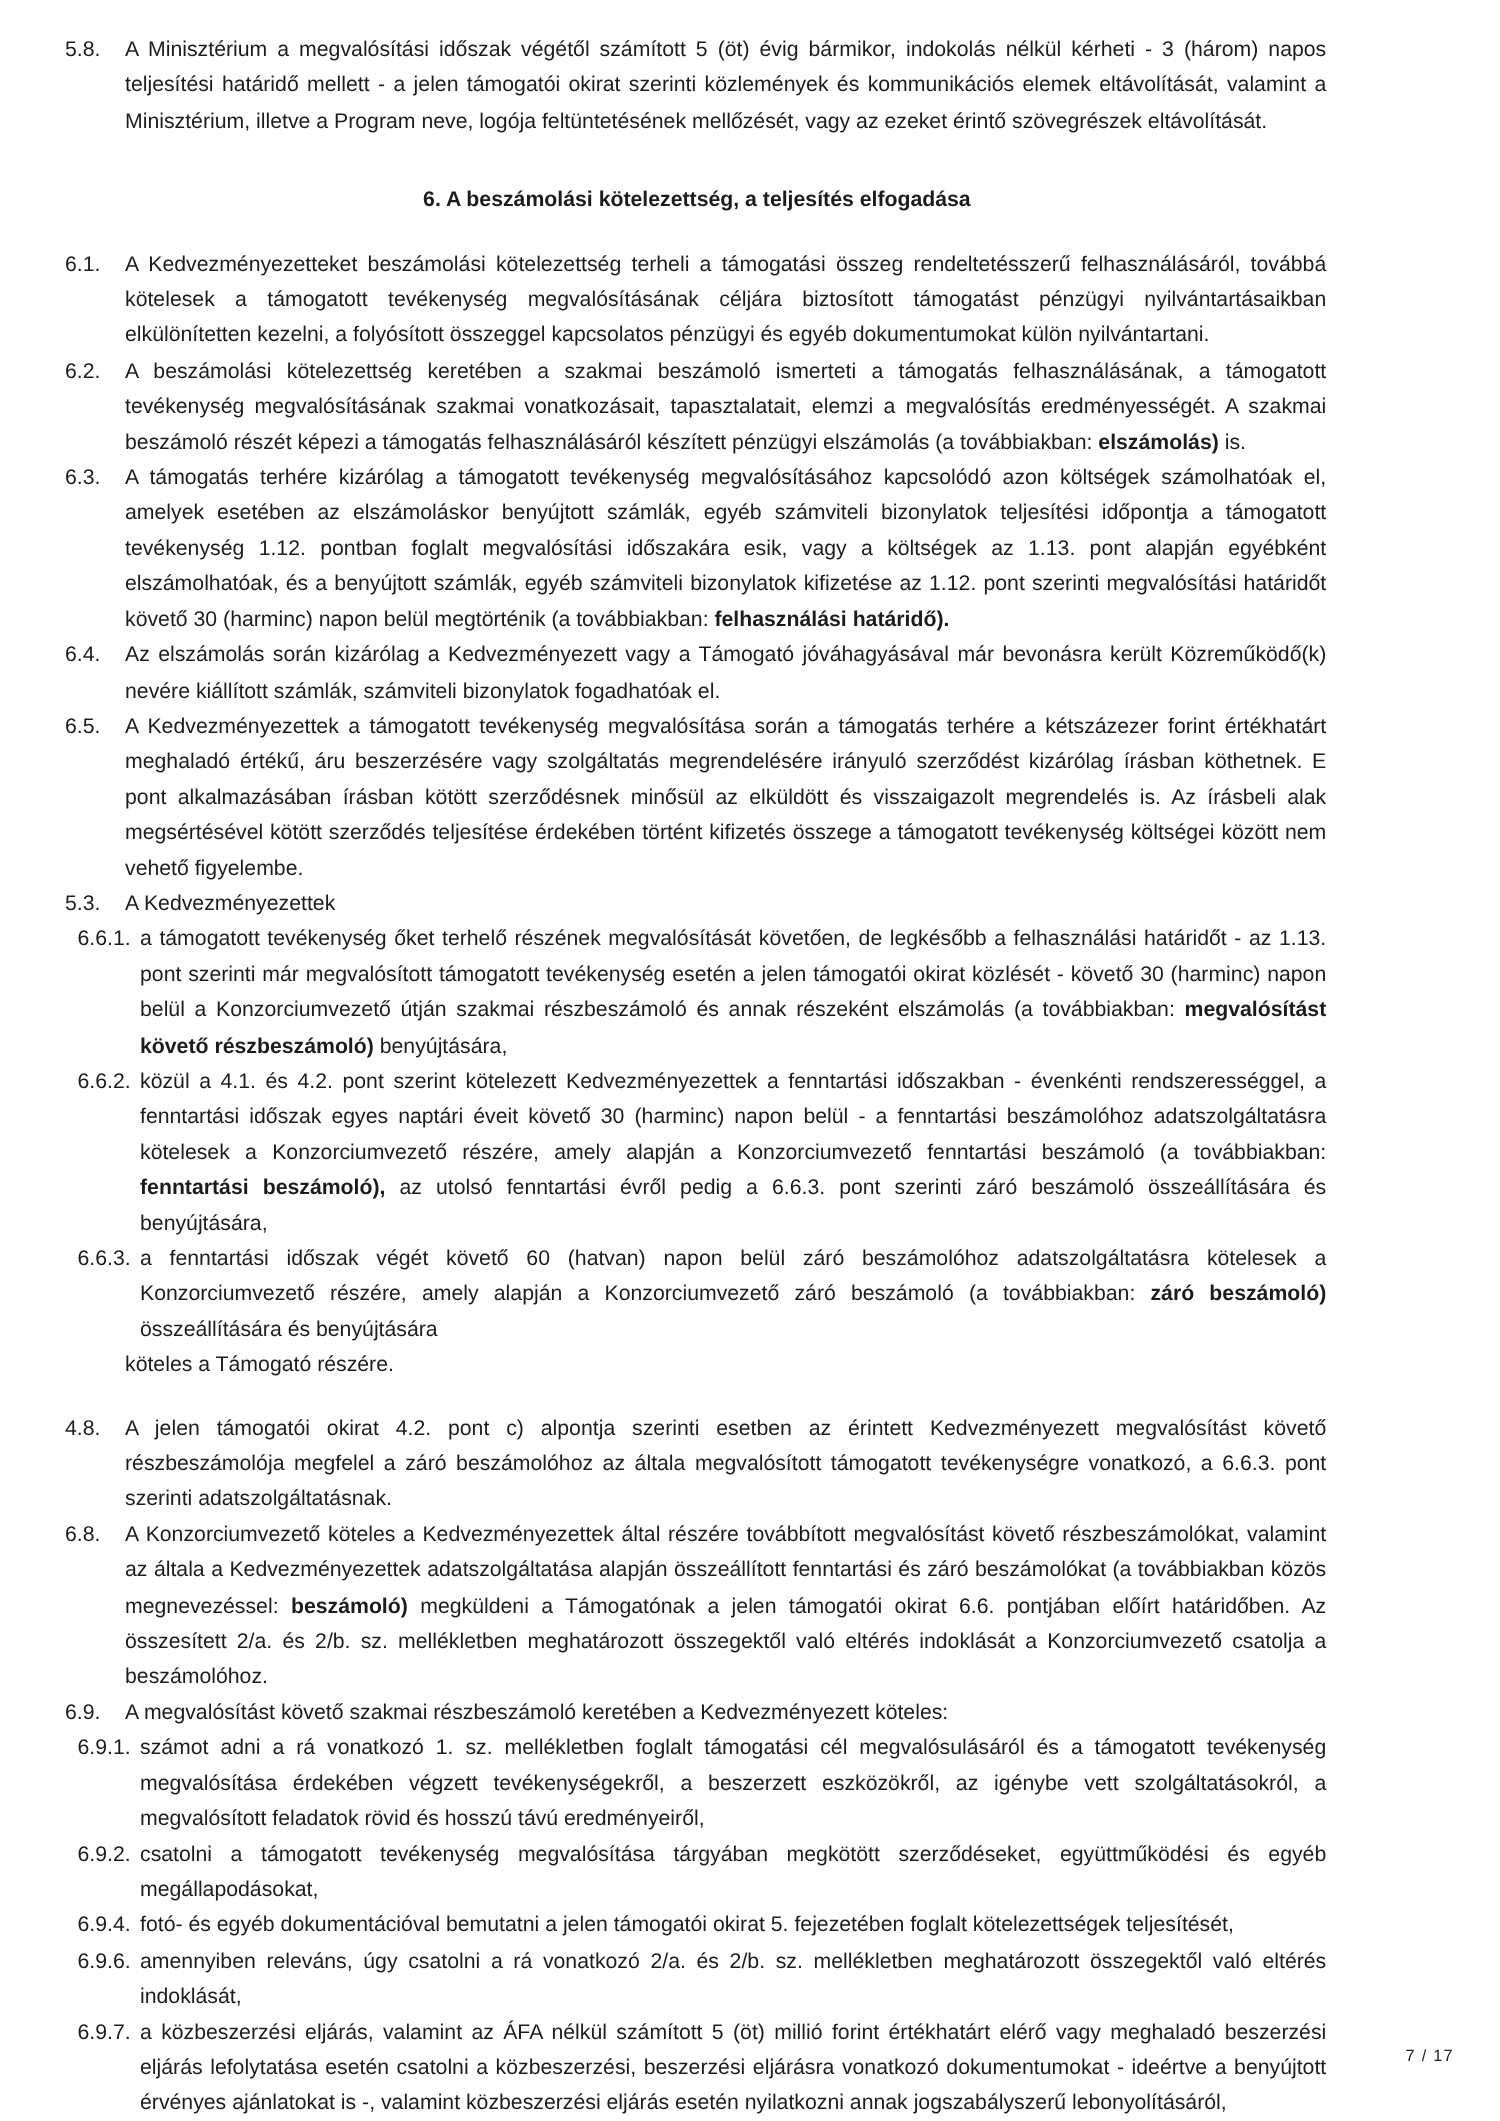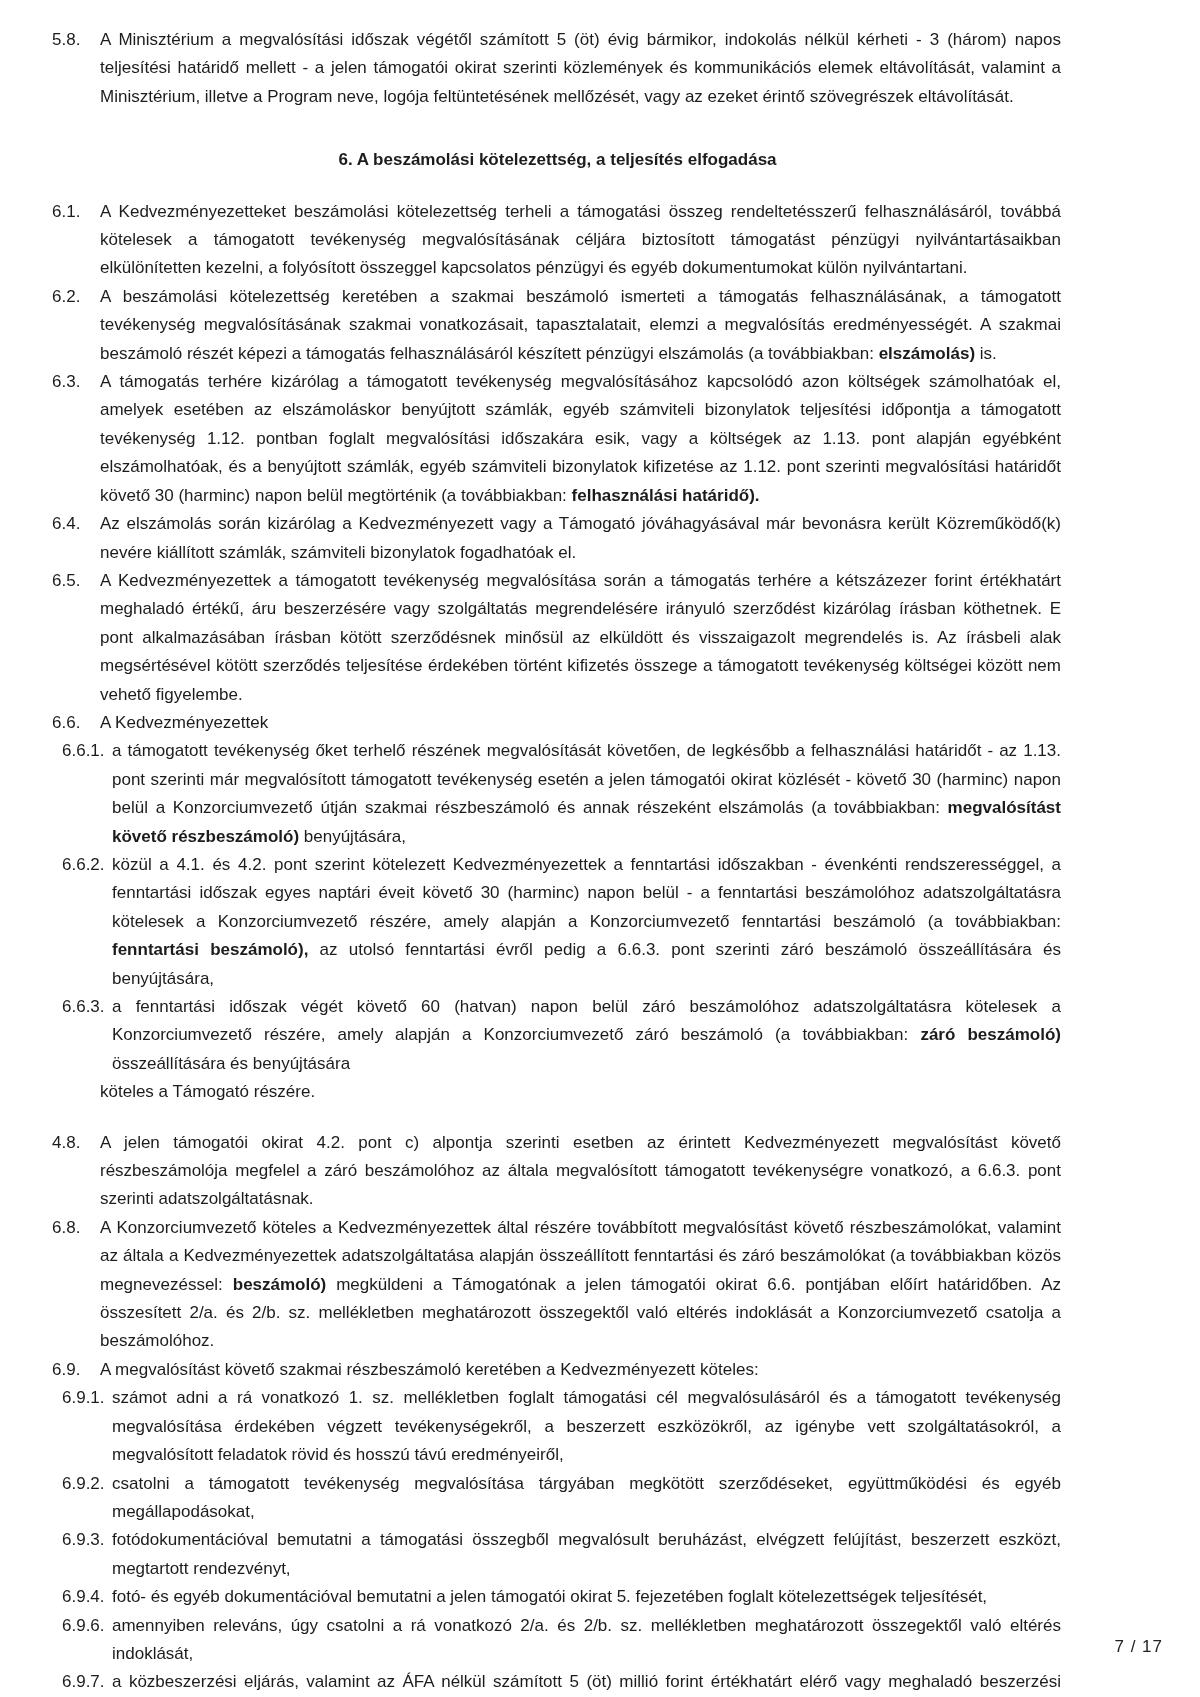--- a/index.html
+++ b/index.html
@@ -47,46 +47,45 @@
     line-height: 28.4px;
     margin-top: 35px;
     margin-bottom: 23px;
     padding-left: 44px;
   }
   .gap { margin-top: 22px; }
   .page-footer {
     position: absolute;
     top: 1637px;
     right: 37px;
-    font-size: 17px;
+    font-size: 13px;
     letter-spacing: 1px;
     color: #222;
   }
 </style>
 </head>
 <body>
 
 <div class="page">
   <div class="doc">
       <div class="clause level2"><span class="num">5.8.</span><span>A Minisztérium a megvalósítási időszak végétől számított 5 (öt) évig bármikor, indokolás nélkül kérheti - 3 (három) napos teljesítési határidő mellett - a jelen támogatói okirat szerinti közlemények és kommunikációs elemek eltávolítását, valamint a Minisztérium, illetve a Program neve, logója feltüntetésének mellőzését, vagy az ezeket érintő szövegrészek eltávolítását.</span></div>
       <div class="heading">6. A beszámolási kötelezettség, a teljesítés elfogadása</div>
       <div class="clause level2"><span class="num">6.1.</span><span>A Kedvezményezetteket beszámolási kötelezettség terheli a támogatási összeg rendeltetésszerű felhasználásáról, továbbá kötelesek a támogatott tevékenység megvalósításának céljára biztosított támogatást pénzügyi nyilvántartásaikban elkülönítetten kezelni, a folyósított összeggel kapcsolatos pénzügyi és egyéb dokumentumokat külön nyilvántartani.</span></div>
       <div class="clause level2"><span class="num">6.2.</span><span>A beszámolási kötelezettség keretében a szakmai beszámoló ismerteti a támogatás felhasználásának, a támogatott tevékenység megvalósításának szakmai vonatkozásait, tapasztalatait, elemzi a megvalósítás eredményességét. A szakmai beszámoló részét képezi a támogatás felhasználásáról készített pénzügyi elszámolás (a továbbiakban: </span><span class="b">elszámolás)</span><span> is.</span></div>
       <div class="clause level2"><span class="num">6.3.</span><span>A támogatás terhére kizárólag a támogatott tevékenység megvalósításához kapcsolódó azon költségek számolhatóak el, amelyek esetében az elszámoláskor benyújtott számlák, egyéb számviteli bizonylatok teljesítési időpontja a támogatott tevékenység 1.12. pontban foglalt megvalósítási időszakára esik, vagy a költségek az 1.13. pont alapján egyébként elszámolhatóak, és a benyújtott számlák, egyéb számviteli bizonylatok kifizetése az 1.12. pont szerinti megvalósítási határidőt követő 30 (harminc) napon belül megtörténik (a továbbiakban: </span><span class="b">felhasználási határidő).</span></div>
       <div class="clause level2"><span class="num">6.4.</span><span>Az elszámolás során kizárólag a Kedvezményezett vagy a Támogató jóváhagyásával már bevonásra került Közreműködő(k) nevére kiállított számlák, számviteli bizonylatok fogadhatóak el.</span></div>
       <div class="clause level2"><span class="num">6.5.</span><span>A Kedvezményezettek a támogatott tevékenység megvalósítása során a támogatás terhére a kétszázezer forint értékhatárt meghaladó értékű, áru beszerzésére vagy szolgáltatás megrendelésére irányuló szerződést kizárólag írásban köthetnek. E pont alkalmazásában írásban kötött szerződésnek minősül az elküldött és visszaigazolt megrendelés is. Az írásbeli alak megsértésével kötött szerződés teljesítése érdekében történt kifizetés összege a támogatott tevékenység költségei között nem vehető figyelembe.</span></div>
-      <div class="clause level2"><span class="num">6.6.</span><span>A Kedvezményezettek</span></div>
+      <div class="clause level2"><span class="num">5.3.</span><span>A Kedvezményezettek</span></div>
       <div class="clause level3"><span class="num">6.6.1.</span><span>a támogatott tevékenység őket terhelő részének megvalósítását követően, de legkésőbb a felhasználási határidőt - az 1.13. pont szerinti már megvalósított támogatott tevékenység esetén a jelen támogatói okirat közlését - követő 30 (harminc) napon belül a Konzorciumvezető útján szakmai részbeszámoló és annak részeként elszámolás (a továbbiakban: </span><span class="b">megvalósítást követő részbeszámoló)</span><span> benyújtására,</span></div>
       <div class="clause level3"><span class="num">6.6.2.</span><span>közül a 4.1. és 4.2. pont szerint kötelezett Kedvezményezettek a fenntartási időszakban - évenkénti rendszerességgel, a fenntartási időszak egyes naptári éveit követő 30 (harminc) napon belül - a fenntartási beszámolóhoz adatszolgáltatásra kötelesek a Konzorciumvezető részére, amely alapján a Konzorciumvezető fenntartási beszámoló (a továbbiakban: </span><span class="b">fenntartási beszámoló),</span><span> az utolsó fenntartási évről pedig a 6.6.3. pont szerinti záró beszámoló összeállítására és benyújtására,</span></div>
       <div class="clause level3"><span class="num">6.6.3.</span><span>a fenntartási időszak végét követő 60 (hatvan) napon belül záró beszámolóhoz adatszolgáltatásra kötelesek a Konzorciumvezető részére, amely alapján a Konzorciumvezető záró beszámoló (a továbbiakban: </span><span class="b">záró beszámoló)</span><span> összeállítására és benyújtására</span></div>
       <div class="clause level2"><span>köteles a Támogató részére.</span></div>
       <div class="clause level2 gap"><span class="num">4.8.</span><span>A jelen támogatói okirat 4.2. pont c) alpontja szerinti esetben az érintett Kedvezményezett megvalósítást követő részbeszámolója megfelel a záró beszámolóhoz az általa megvalósított támogatott tevékenységre vonatkozó, a 6.6.3. pont szerinti adatszolgáltatásnak.</span></div>
       <div class="clause level2"><span class="num">6.8.</span><span>A Konzorciumvezető köteles a Kedvezményezettek által részére továbbított megvalósítást követő részbeszámolókat, valamint az általa a Kedvezményezettek adatszolgáltatása alapján összeállított fenntartási és záró beszámolókat (a továbbiakban közös megnevezéssel: </span><span class="b">beszámoló)</span><span> megküldeni a Támogatónak a jelen támogatói okirat 6.6. pontjában előírt határidőben. Az összesített 2/a. és 2/b. sz. mellékletben meghatározott összegektől való eltérés indoklását a Konzorciumvezető csatolja a beszámolóhoz.</span></div>
       <div class="clause level2"><span class="num">6.9.</span><span>A megvalósítást követő szakmai részbeszámoló keretében a Kedvezményezett köteles:</span></div>
       <div class="clause level3"><span class="num">6.9.1.</span><span>számot adni a rá vonatkozó 1. sz. mellékletben foglalt támogatási cél megvalósulásáról és a támogatott tevékenység megvalósítása érdekében végzett tevékenységekről, a beszerzett eszközökről, az igénybe vett szolgáltatásokról, a megvalósított feladatok rövid és hosszú távú eredményeiről,</span></div>
       <div class="clause level3"><span class="num">6.9.2.</span><span>csatolni a támogatott tevékenység megvalósítása tárgyában megkötött szerződéseket, együttműködési és egyéb megállapodásokat,</span></div>
-      <div class="clause level3"><span class="num">6.9.3.</span><span>fotódokumentációval bemutatni a támogatási összegből megvalósult beruházást, elvégzett felújítást, beszerzett eszközt, megtartott rendezvényt,</span></div>
       <div class="clause level3"><span class="num">6.9.4.</span><span>fotó- és egyéb dokumentációval bemutatni a jelen támogatói okirat 5. fejezetében foglalt kötelezettségek teljesítését,</span></div>
       <div class="clause level3"><span class="num">6.9.6.</span><span>amennyiben releváns, úgy csatolni a rá vonatkozó 2/a. és 2/b. sz. mellékletben meghatározott összegektől való eltérés indoklását,</span></div>
       <div class="clause level3"><span class="num">6.9.7.</span><span>a közbeszerzési eljárás, valamint az ÁFA nélkül számított 5 (öt) millió forint értékhatárt elérő vagy meghaladó beszerzési eljárás lefolytatása esetén csatolni a közbeszerzési, beszerzési eljárásra vonatkozó dokumentumokat - ideértve a benyújtott érvényes ajánlatokat is -, valamint közbeszerzési eljárás esetén nyilatkozni annak jogszabályszerű lebonyolításáról,</span></div>
     </div>
   <div class="page-footer">7 / 17</div>
 </div>
 
 </body></html>

